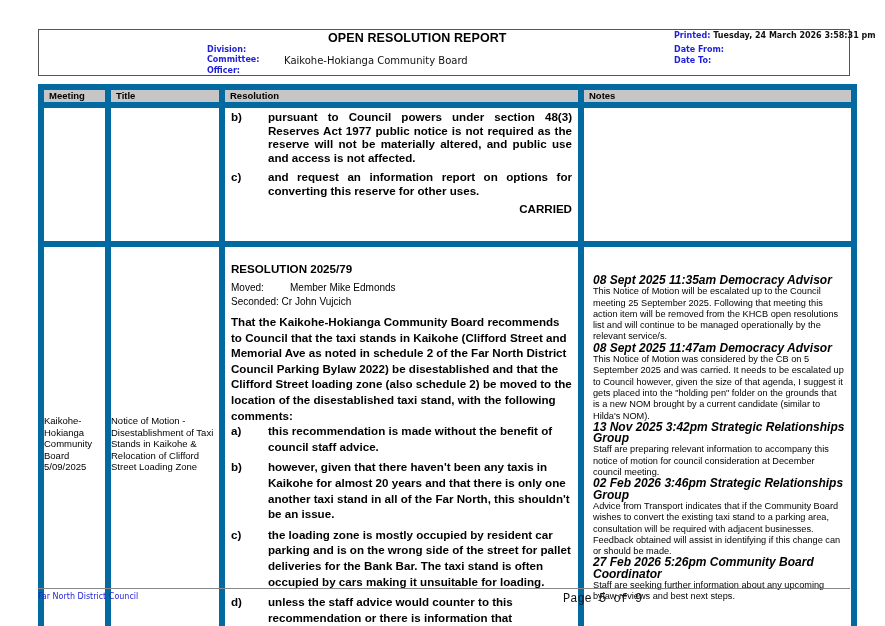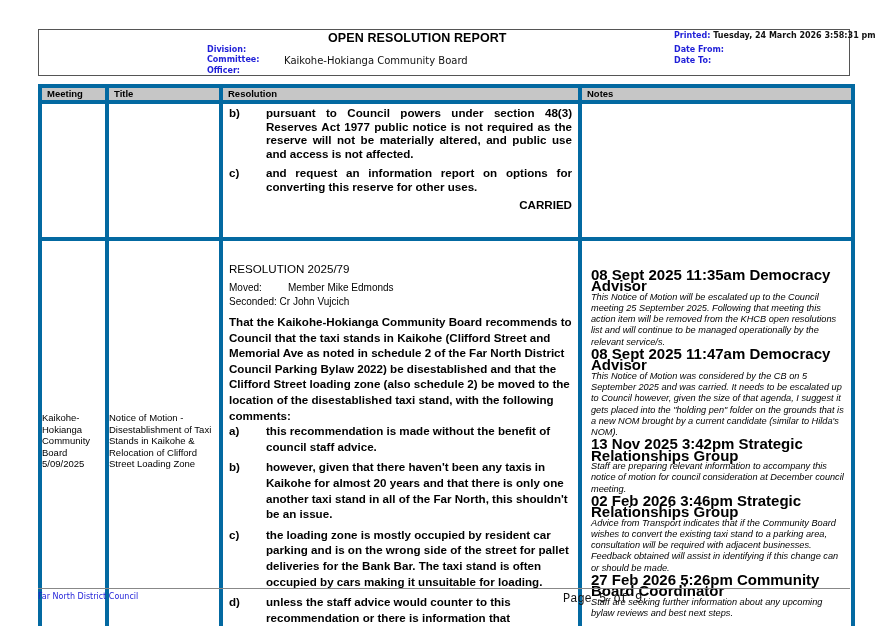--- a/index.html
+++ b/index.html
@@ -8,44 +8,44 @@
   .hdr-box { position: absolute; left: 38px; top: 29px; width: 812px; height: 47px; border: 1px solid #555; box-sizing: border-box; }
   .hdr-title { position: absolute; left: 328px; top: 31px; font-size: 12.5px; font-weight: bold; letter-spacing: 0.1px; }
   .hdr-labels { position: absolute; left: 207px; top: 45px; font-family: "DejaVu Sans", sans-serif; font-size: 8px; font-weight: bold; color: #1f1fd8; line-height: 10.3px; }
   .hdr-committee { position: absolute; left: 284px; top: 55px; font-family: "DejaVu Sans", sans-serif; font-size: 10px; color: #111; }
   .hdr-right { position: absolute; left: 637px; top: 31px; font-family: "DejaVu Sans", sans-serif; font-size: 8px; font-weight: bold; line-height: 10.3px; }
   .hdr-right .lbl { color: #1f1fd8; margin-left: 37px; }
   .hdr-right .val { color: #111; }
   .hdr-right .row1 { margin-bottom: 4px; }
 
   table.rep { position: absolute; left: 38px; top: 84px; width: 813px; border-collapse: collapse; table-layout: fixed; }
-  table.rep th, table.rep td { border: 4px solid #0369a1; vertical-align: top; padding: 0; }
+  table.rep th, table.rep td { border: 6px solid #0369a1; vertical-align: top; padding: 0; }
   table.rep th { background: #c6c6c6; font-size: 9.5px; font-weight: bold; text-align: left; padding: 1px 5px; height: 10px; line-height: 10px; }
   table.rep tr.r1 td { height: 133px; }
   table.rep tr.r2 td { height: 343px; }
   table.rep tr.r2 { border-top: 2px solid #555; }
 
   .cell-meeting, .cell-title { font-size: 9.5px; line-height: 11.4px; padding: 0 5px; }
   .vcenter { display: flex; align-items: center; height: 100%; }
   .res { padding: 2px 6px 0 6px; }
   .res-item { display: flex; font-size: 11.6px; font-weight: bold; line-height: 13.6px; margin-bottom: 6px; }
   .res-item .lbl { width: 37px; flex: 0 0 37px; }
   .res-item .txt { flex: 1; }
   .justify { text-align: justify; }
   .carried { text-align: right; font-size: 11.6px; font-weight: bold; margin-top: -2px; }
-  .res-head { font-size: 11.6px; font-weight: normal; margin-top: 19px; margin-bottom: 6px; }
+  .res-head { font-size: 11.6px; font-weight: bold; margin-top: 13px; margin-bottom: 6px; }
   .moved { font-size: 10px; line-height: 13.5px; }
   .moved .k { display: inline-block; width: 59px; }
   .moved .k2 { display: inline-block; }
   .res-body { font-size: 11.6px; font-weight: bold; line-height: 15.6px; margin-top: 6px; }
   .res-item.r2 { line-height: 15.6px; margin-bottom: 5px; }
 
   .notes { padding: 28px 6px 0 9px; font-size: 9.2px; line-height: 11.3px; }
-  .note-h { font-weight: bold; font-size: 15px; }
-  .note-b { margin-bottom: 0; font-style: italic; }
+  .note-h { font-weight: bold; font-size: 12px; font-style: italic; }
+  .note-b { margin-bottom: 0; }
 
   .foot-line { position: absolute; left: 38px; top: 588px; width: 812px; height: 1px; background: #888; }
   .foot-left { position: absolute; left: 38px; top: 592px; font-family: "DejaVu Sans", sans-serif; font-size: 8px; color: #1f1fd8; }
   .foot-center { position: absolute; left: 563px; top: 592px; font-family: Liberation Mono, monospace; font-size: 12px; color: #111; text-align: right; }
 </style>
 </head>
 <body>
 
 <div class="hdr-box"></div>
 <div class="hdr-title">OPEN RESOLUTION REPORT</div>

